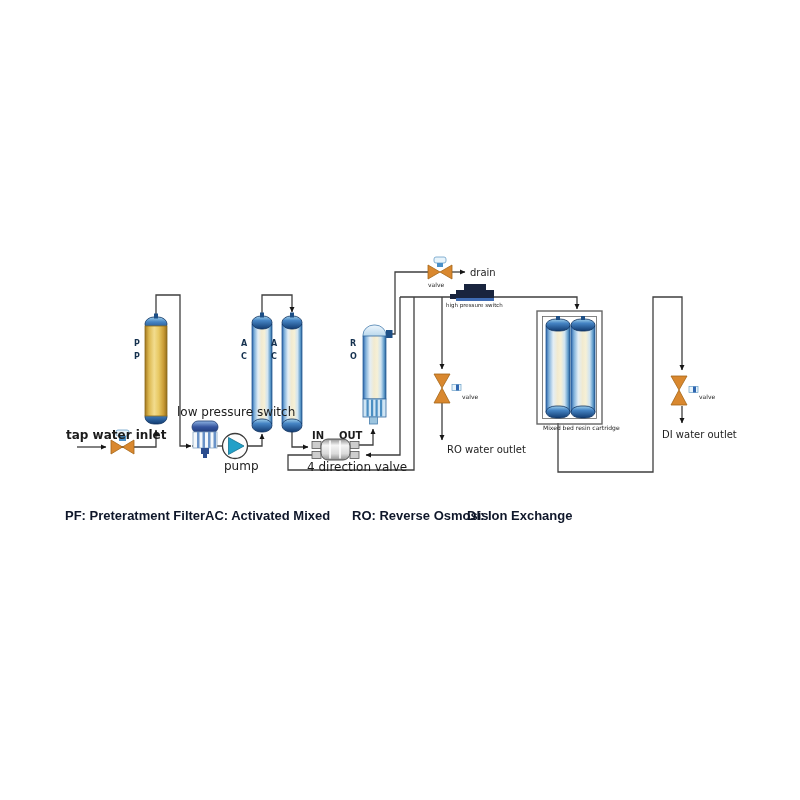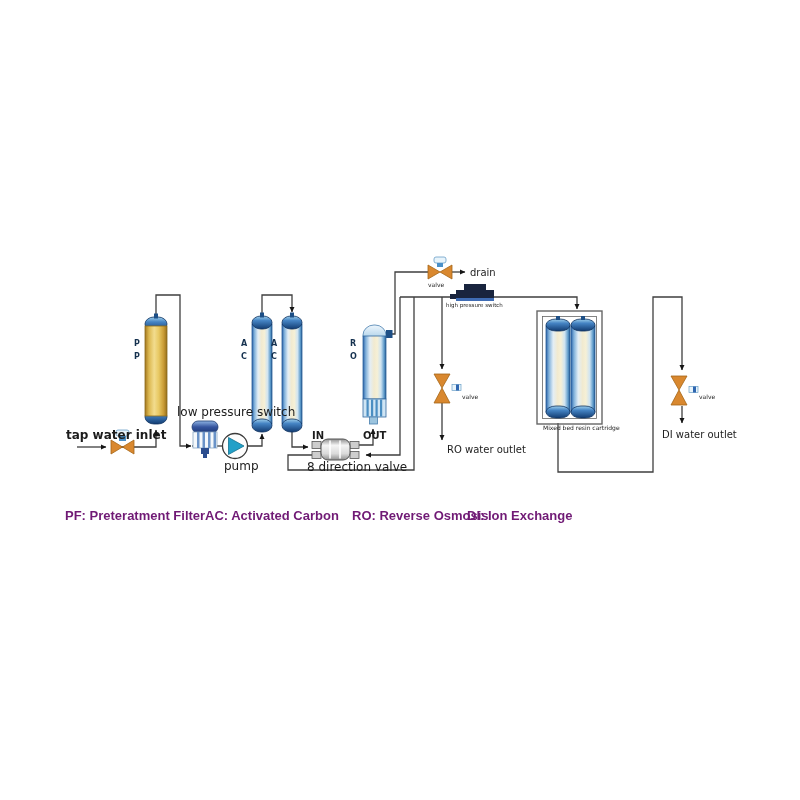--- a/index.html
+++ b/index.html
@@ -3,21 +3,21 @@
 <meta charset="utf-8">
 <style>
   html,body{margin:0;padding:0;background:#ffffff;}
   #canvas{position:relative;width:800px;height:800px;background:#ffffff;overflow:hidden;
           font-family:"DejaVu Sans",sans-serif;}
   #schematic{position:absolute;left:0;top:0;}
   .lbl{position:absolute;white-space:nowrap;color:#1c1c1c;line-height:1.1;}
   .fs55{font-size:5.5px;} .fs6{font-size:6px;} .fs65{font-size:12px;} .fs7{font-size:10px;}
   .stack span{display:block;height:12.5px;font-size:8px;font-weight:bold;color:#15314f;}
   .legend-item{position:absolute;top:508px;font-family:"Liberation Sans","DejaVu Sans",sans-serif;
-               font-weight:bold;font-size:13px;color:#701a75;white-space:nowrap;}
+               font-weight:bold;font-size:13px;color:#0f172a;white-space:nowrap;}
 </style>
 </head>
 <body>
 
 <div id="canvas">
 
   <svg id="schematic" width="800" height="800" viewBox="0 0 800 800">
     <defs>
       <marker id="arr" markerWidth="7" markerHeight="7" refX="5.2" refY="2.6" orient="auto" markerUnits="userSpaceOnUse">
         <path d="M0,0 L5.5,2.6 L0,5.2 z" fill="#151515"></path>
@@ -217,37 +217,37 @@
   <div class="lbl stack" style="left:241px;top:340px;">
     <span>A</span>
     <span>C</span>
   </div>
   <div class="lbl stack" style="left:271px;top:340px;">
     <span>A</span>
     <span>C</span>
   </div>
 
   <div class="lbl fs7" style="left:312px;top:430px;font-weight:bold;">IN</div>
-  <div class="lbl fs7" style="left:339px;top:430px;font-weight:bold;margin-left:24px;">OUT</div>
-  <div class="lbl fs65" style="left:307px;top:461px;">8 direction valve</div>
+  <div class="lbl fs7" style="left:339px;top:430px;font-weight:bold;">OUT</div>
+  <div class="lbl fs65" style="left:307px;top:461px;">4 direction valve</div>
 
   <div class="lbl stack" style="left:350px;top:340px;">
     <span>R</span>
     <span>O</span>
   </div>
 
   <div class="lbl fs6" style="left:428px;top:282px;">valve</div>
   <div class="lbl fs7" style="left:470px;top:267px;">drain</div>
   <div class="lbl fs55" style="left:446px;top:302px;">high pressure switch</div>
   <div class="lbl fs6" style="left:462px;top:394px;">valve</div>
   <div class="lbl fs7" style="left:447px;top:444px;">RO water outlet</div>
   <div class="lbl fs6" style="left:543px;top:425px;">Mixed bed resin cartridge</div>
   <div class="lbl fs6" style="left:699px;top:394px;">valve</div>
   <div class="lbl fs7" style="left:662px;top:429px;">DI water outlet</div>
 
   <div>
     <span class="legend-item" style="left:65px;">PF: Preteratment Filter</span>
-    <span class="legend-item" style="left:205px;">AC: Activated Carbon</span>
+    <span class="legend-item" style="left:205px;">AC: Activated Mixed</span>
     <span class="legend-item" style="left:352px;">RO: Reverse Osmosis</span>
     <span class="legend-item" style="left:467px;">DI: Ion Exchange</span>
   </div>
 
 </div>
 
 </body></html>

